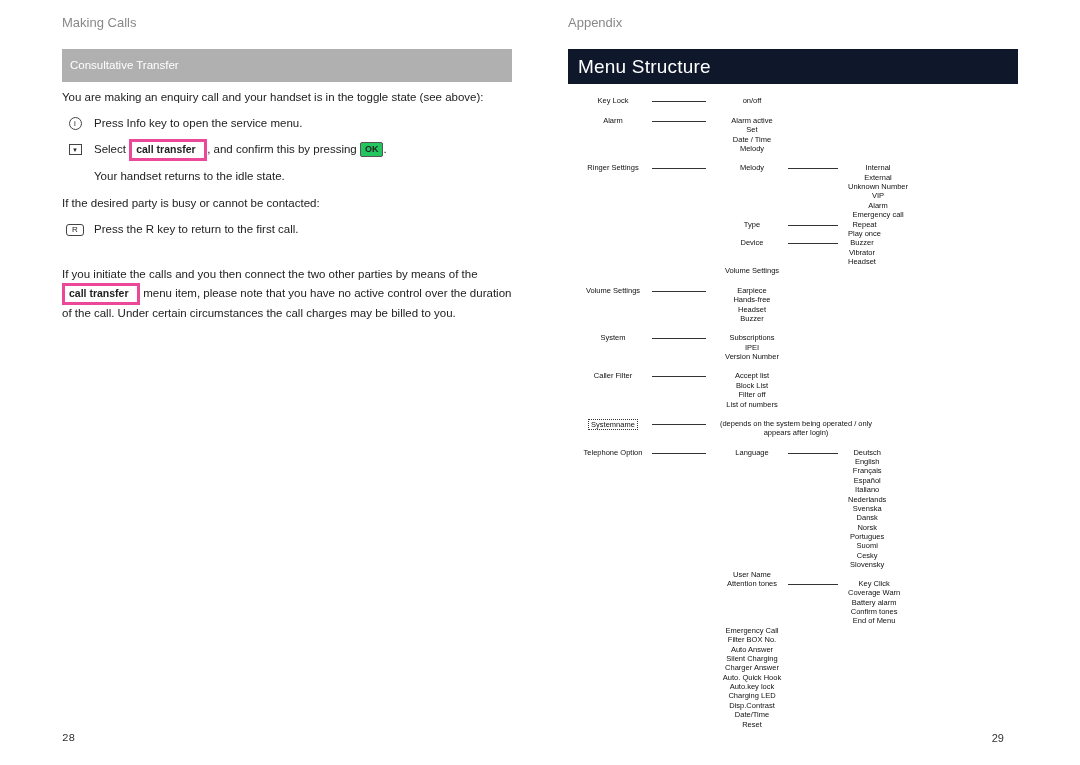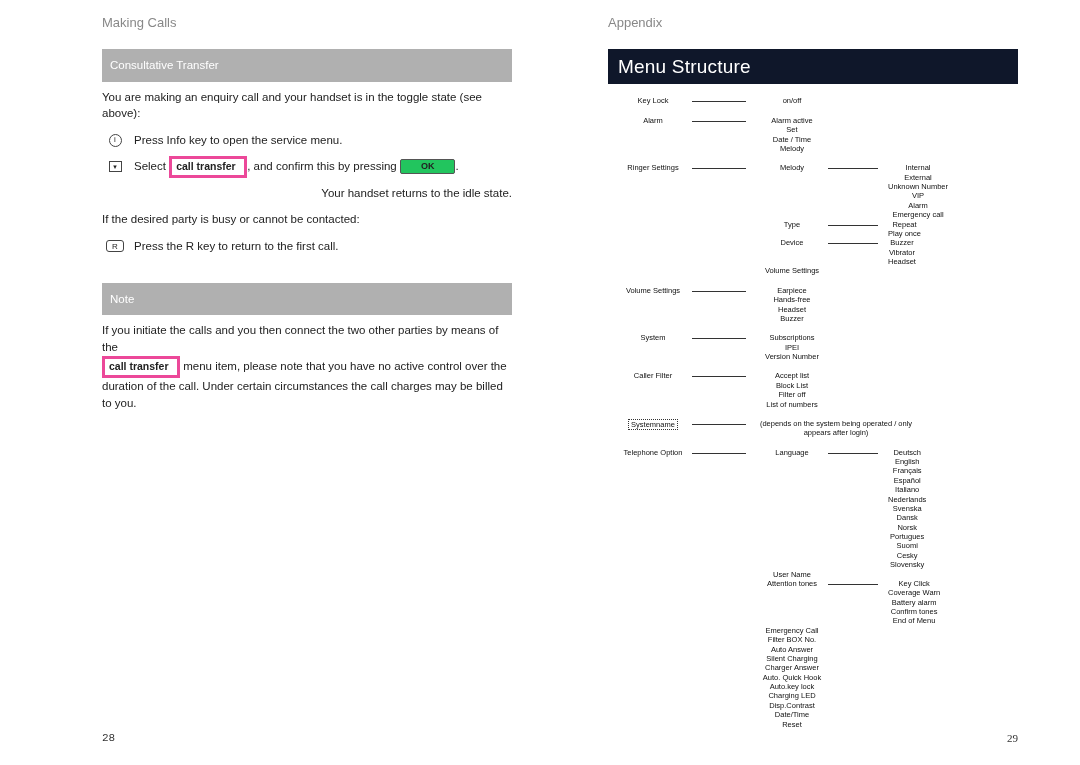--- a/index.html
+++ b/index.html
@@ -11,21 +11,20 @@
     color: #222;
     display: flex;
     position: relative;
   }
   .page {
     width: 50%;
     padding: 14px 28px 0 62px;
     position: relative;
     font-size: 11.5px;
     line-height: 1.45;
-    margin-left: 40px;
   }
   .page.right { padding: 14px 62px 0 28px; }
   .page-title {
     color: #888;
     font-size: 13px;
     margin-bottom: 16px;
     font-weight: normal;
   }
   .h1-bar {
     background: #0f172a;
@@ -91,34 +90,34 @@
     min-width: 78px;
     font-size: 10.5px;
     font-weight: bold;
     vertical-align: middle;
   }
   .ok-key {
     display: inline-block;
     border: 1px solid #555;
     border-radius: 2px;
     background: #22c55e;
-    padding: 0 20px;
+    padding: 0 4px;
     font-size: 9px;
     font-weight: bold;
     vertical-align: middle;
   }
-  .indent { padding-left: 32px; margin-bottom: 10px; text-align: right; }
+  .indent { padding-left: 32px; margin-bottom: 10px; }
   .pagenum {
     position: absolute;
     bottom: 18px;
     font-size: 11px;
     color: #333;
   }
   .pagenum.left { left: 62px; font-family: Liberation Mono, monospace; }
-  .pagenum.right { right: 62px; font-family: Liberation Serif, serif; }
+  .pagenum.right { right: 76px; }
 
   
   .tree {
     font-size: 7.5px;
     line-height: 1.25;
     color: #111;
     padding-left: 6px;
   }
   .row { display: flex; align-items: flex-start; }
   .c1 { width: 78px; flex-shrink:0; }
@@ -173,21 +172,20 @@
 
   <div class="para">If the desired party is busy or cannot be contacted:</div>
 
   <div class="step" style="margin-bottom:28px;">
     <span class="step-icon">
         <span class="wide">R</span>
       </span>
     <span>Press the R key to return to the first call.</span>
   </div>
 
-  <div class="h2-bar">Note</div>
 
   <div class="para">
     <span>If you initiate the calls and you then connect the two other parties by means of the</span><br>
     <span class="boxed">call transfer</span><span> menu item, please note that you have no active control over the duration of the call. Under certain circumstances the call charges may be billed to you.</span>
   </div>
 
   <div class="pagenum left">28</div>
 </div>
 
 <div class="page right">

